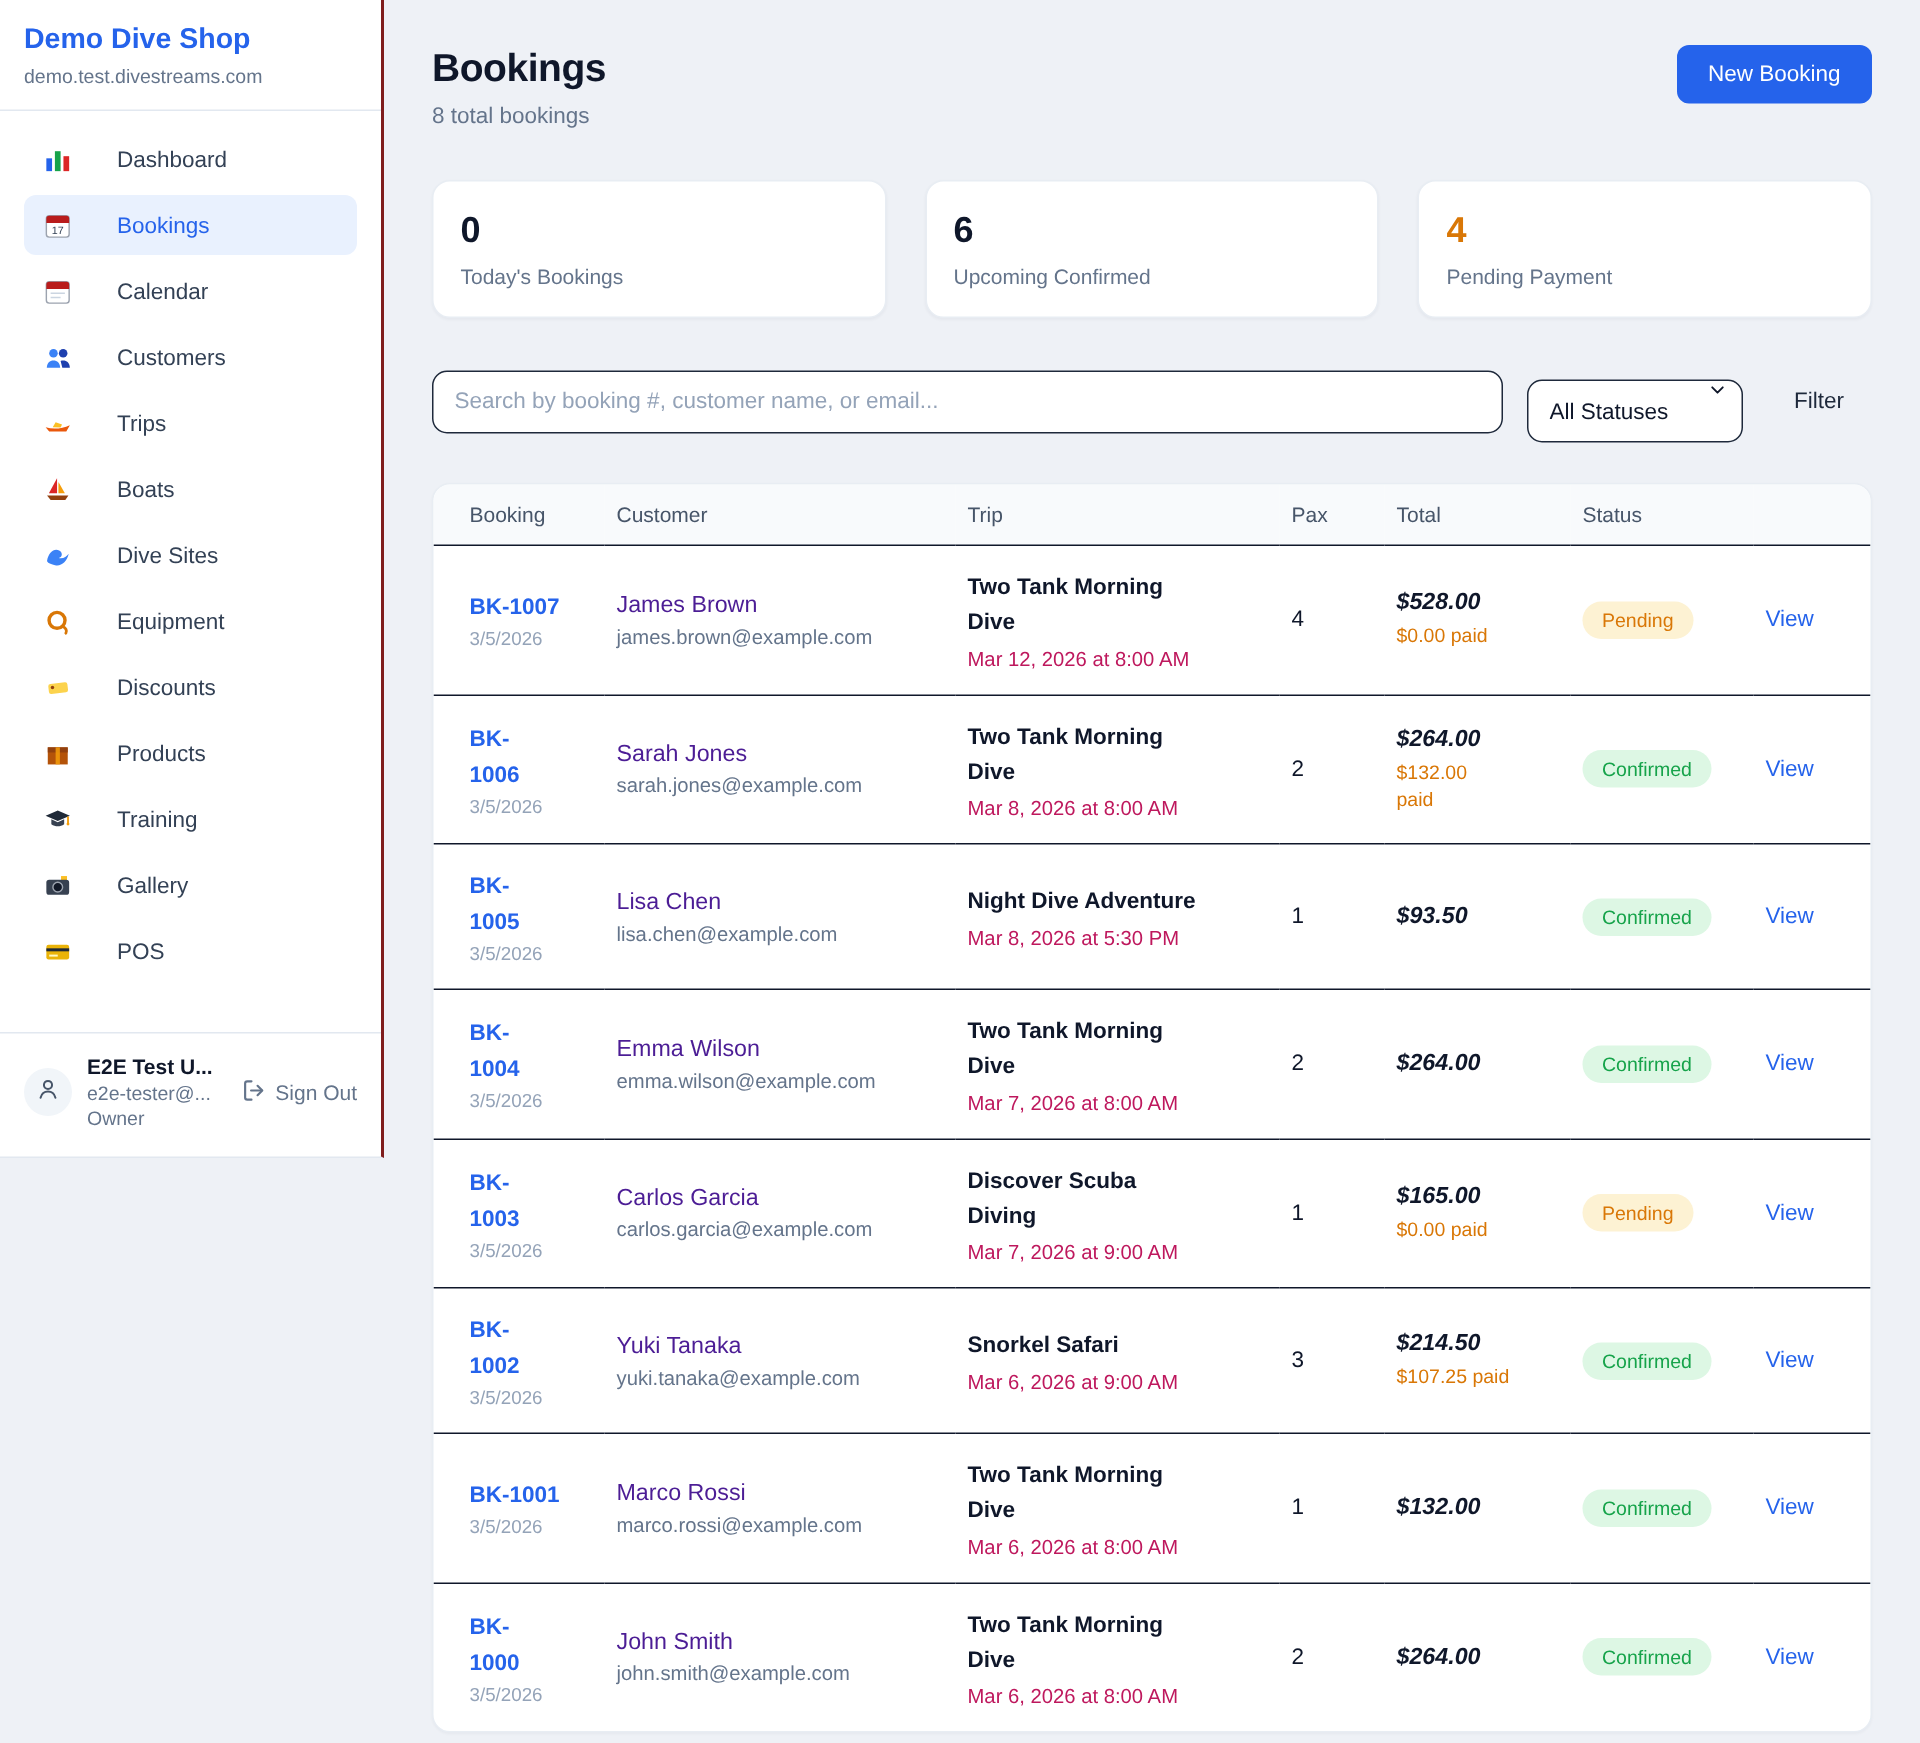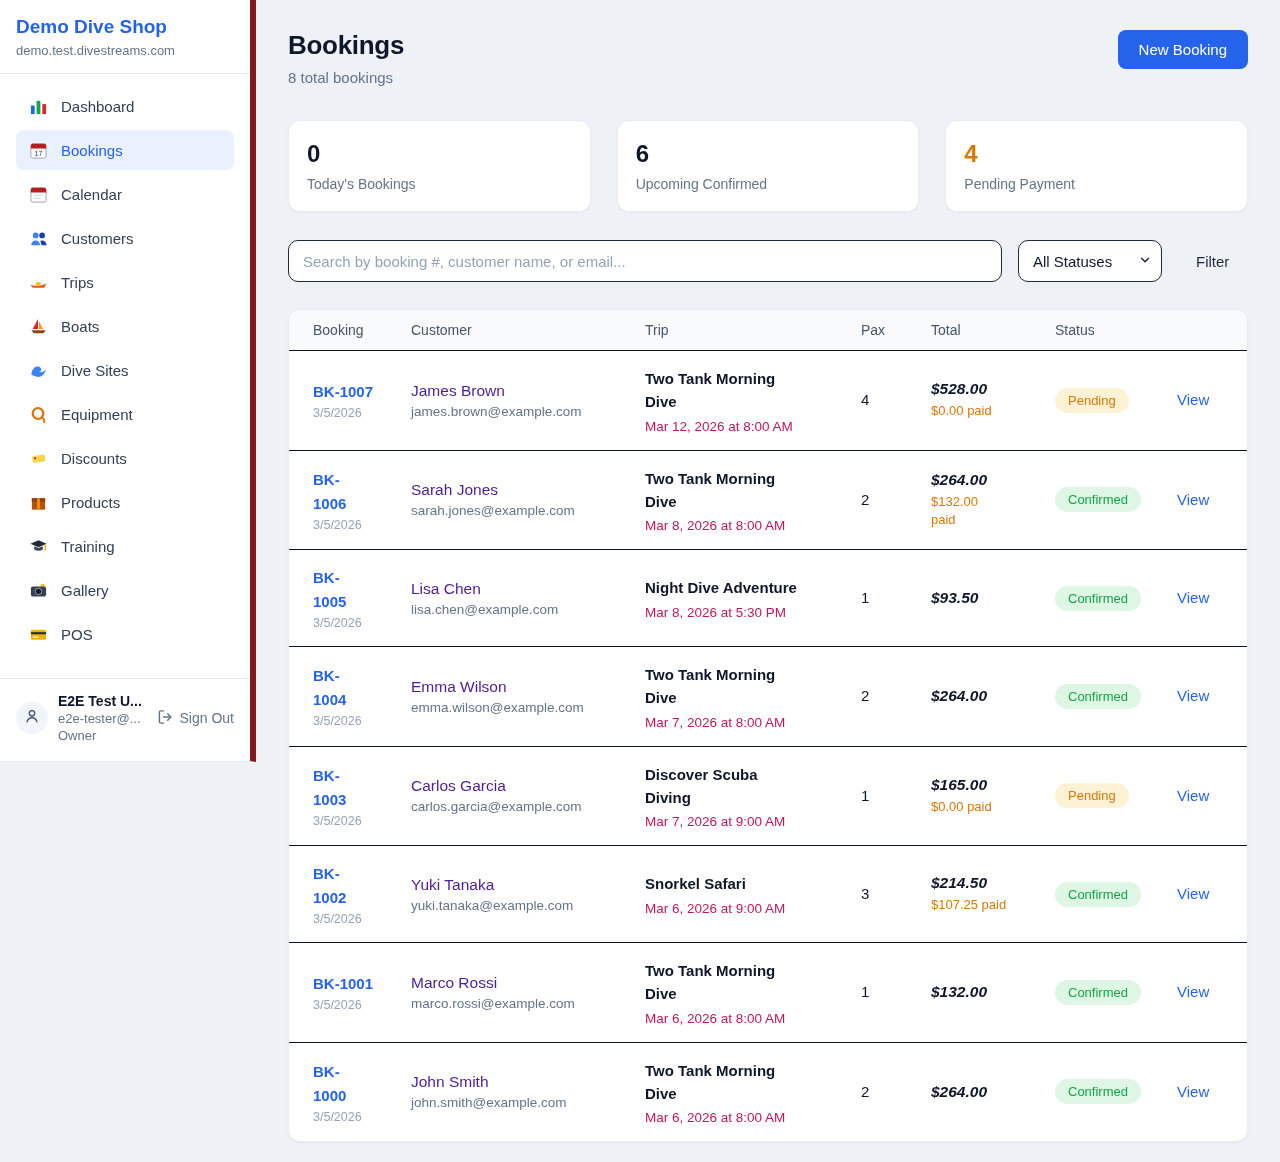--- a/index.html
+++ b/index.html
@@ -8,40 +8,40 @@
     font-family:"Liberation Sans", sans-serif;
     background:#eef1f6;
     color:#0f172a;
     display:flex;
     align-items:flex-start;
   }
   
   .sidebar {
     width:256px; flex:0 0 256px;
     background:#ffffff;
-    border-right:6px solid #7f1d1d;
+    border-right:2px solid #7f1d1d;
     border-bottom:1px solid #e2e8f0;
     display:flex; flex-direction:column;
   }
   .brand { padding:16px 16px 15px; border-bottom:1px solid #e2e8f0; cursor:pointer; }
   .brand-name { color:#2563eb; font-size:19px; font-weight:bold; }
   .brand-domain { color:#64748b; font-size:13px; margin-top:5px; }
   .nav { padding:12px 16px 10px; }
   .nav-item {
-    display:flex; align-items:center; gap:13px;
+    display:flex; align-items:center; gap:30px;
     height:40px; margin-bottom:4px; padding:0 12px;
     border-radius:8px; font-size:15px; color:#334155; cursor:pointer;
   }
   .nav-item.active { background:#e9f1fe; color:#2563eb; font-weight:500; }
   .nav-icon { width:20px; height:20px; display:inline-flex; align-items:center; justify-content:center; flex:0 0 20px; }
   .nav-icon svg { width:19px; height:19px; }
   
   .user-box {
     border-top:1px solid #e2e8f0;
-    margin-top:10px;
+    margin-top:20px;
     padding:14px 16px 18px;
     display:flex; align-items:center; gap:10px;
   }
   .avatar {
     width:32px; height:32px; border-radius:50%;
     background:#f1f5f9; display:flex; align-items:center; justify-content:center; flex:0 0 32px;
   }
   .user-meta { flex:1; min-width:0; }
   .user-name { font-size:14px; font-weight:bold; color:#0f172a; white-space:nowrap; }
   .user-email,.user-role { font-size:13px; color:#64748b; margin-top:2px; white-space:nowrap; }
@@ -68,21 +68,21 @@
   .search-input {
     width:714px; height:42px; border:1.5px solid #1e293b; border-radius:10px;
     padding:0 14px; font-size:15px; font-family:inherit; color:#0f172a; background:#fff;
   }
   .search-input::placeholder { color:#94a3b8; }
   .select-wrap { position:relative; margin-left:16px; }
   .status-select {
     -webkit-appearance:none; appearance:none;
     width:144px; height:42px; border:1.5px solid #1e293b; border-radius:10px;
     background:#fff; font-size:15px; font-family:inherit; color:#0f172a;
-    padding:0 30px 0 14px; cursor:pointer;
+    padding:0 30px 0 14px; cursor:pointer;margin-top:13px;
   }
   .select-chevron { position:absolute; right:10px; top:13px; pointer-events:none; }
   .filter-btn {
     margin-left:34px; background:none; border:none; font-family:inherit;
     font-size:15px; color:#1e293b; cursor:pointer;
   }
   
   .table-card {
     margin-top:27px; background:#ffffff; border:1px solid #e8edf3;
     border-radius:12px; overflow:hidden; box-shadow:0 1px 2px rgba(15,23,42,.04);

